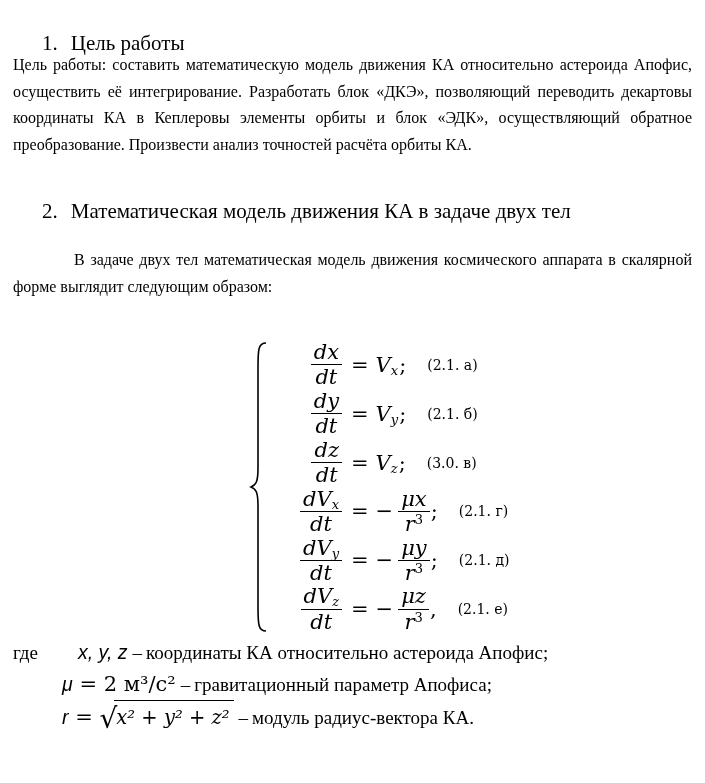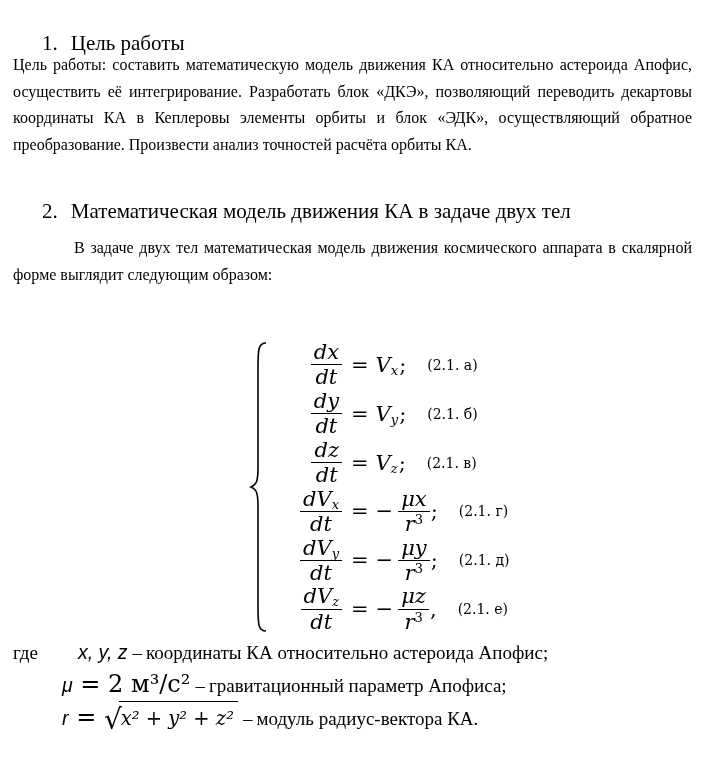--- a/index.html
+++ b/index.html
@@ -8,21 +8,21 @@
     font-family:"Liberation Serif",serif;position:relative;overflow:hidden;
   }
   .heading{position:absolute;font-size:21px;white-space:nowrap;}
   .heading .hnum{display:inline-block;margin-right:13px;}
   #h1{top:6px;left:42px;margin-top:25px;}
   #h2{top:199px;left:42px;}
 
   .para{position:absolute;left:13px;width:679px;font-size:16px;
         line-height:26.5px;text-align:justify;}
   #p1{top:52px;}
-  #p2{top:234px;line-height:27px;text-indent:61px;}
+  #p2{top:246px;line-height:27px;text-indent:61px;}
 
   
   #eqs{position:absolute;top:341px;left:249px;display:flex;align-items:stretch;}
   #brace{flex:0 0 auto;}
   #eqrows{display:flex;flex-direction:column;justify-content:space-between;
           height:292px;margin-left:4px;}
   .eqrow{display:flex;align-items:center;
          font-family:"DejaVu Serif",serif;font-size:21px;white-space:nowrap;}
   .fcol{width:70px;display:flex;justify-content:flex-end;}
   .frac{display:inline-block;text-align:center;line-height:1.06;}
@@ -32,21 +32,21 @@
   .minus{margin-right:5px;}
   .punct{margin-left:1px;}
   .eqlbl{margin-left:21px;font-size:14px;}
   var{font-style:italic;}
   sub{font-size:0.62em;vertical-align:-0.22em;line-height:0;font-style:italic;}
   sup{font-size:0.62em;vertical-align:0.55em;line-height:0;}
 
   
   #where{position:absolute;top:639px;left:13px;width:680px;font-size:19px;}
   .wsym{font-family:Liberation Sans, sans-serif;font-style:italic;font-size:19.5px;}
-  .wup{font-family:"DejaVu Serif",serif;font-style:normal;font-size:24px;}
+  .wup{font-family:"DejaVu Serif",serif;font-style:normal;font-size:21px;}
   .wl1{line-height:27px;}
   .wl1 .lead{display:inline-block;width:65px;font-style:normal;font-family:Liberation Serif, serif;}
   .wl2{line-height:27px;text-align:justify;text-indent:65px;}
   .wl3{line-height:30px;margin-left:49px;margin-top:3px;}
   .wl4{line-height:33px;margin-left:49px;}
   .dash{padding:0 4px 0 5px;}
   .sqrt{white-space:nowrap;}
   .rtsign{font-family:"DejaVu Serif",serif;font-size:28px;font-style:normal;
           vertical-align:-4px;margin-right:-3px;}
   .radicand{display:inline-block;border-top:1.5px solid #000;padding:0 4px 0 2px;
@@ -100,21 +100,21 @@
 
     <div class="eqrow">
       <span class="fcol">
           <span class="frac">
         <span class="num"><var>dz</var></span>
         <span class="den"><var>dt</var></span>
       </span>
         </span>
       <span class="eqsign">=</span>
       <span><var>V</var><sub>z</sub><span class="punct">;</span></span>
-      <span class="eqlbl">(2.1. в)</span>
+      <span class="eqlbl">(3.0. в)</span>
     </div>
 
     <div class="eqrow">
       <span class="fcol">
           <span class="frac">
         <span class="num"><var>dV</var><sub>x</sub></span>
         <span class="den"><var>dt</var></span>
       </span>
         </span>
       <span class="eqsign">=</span>

